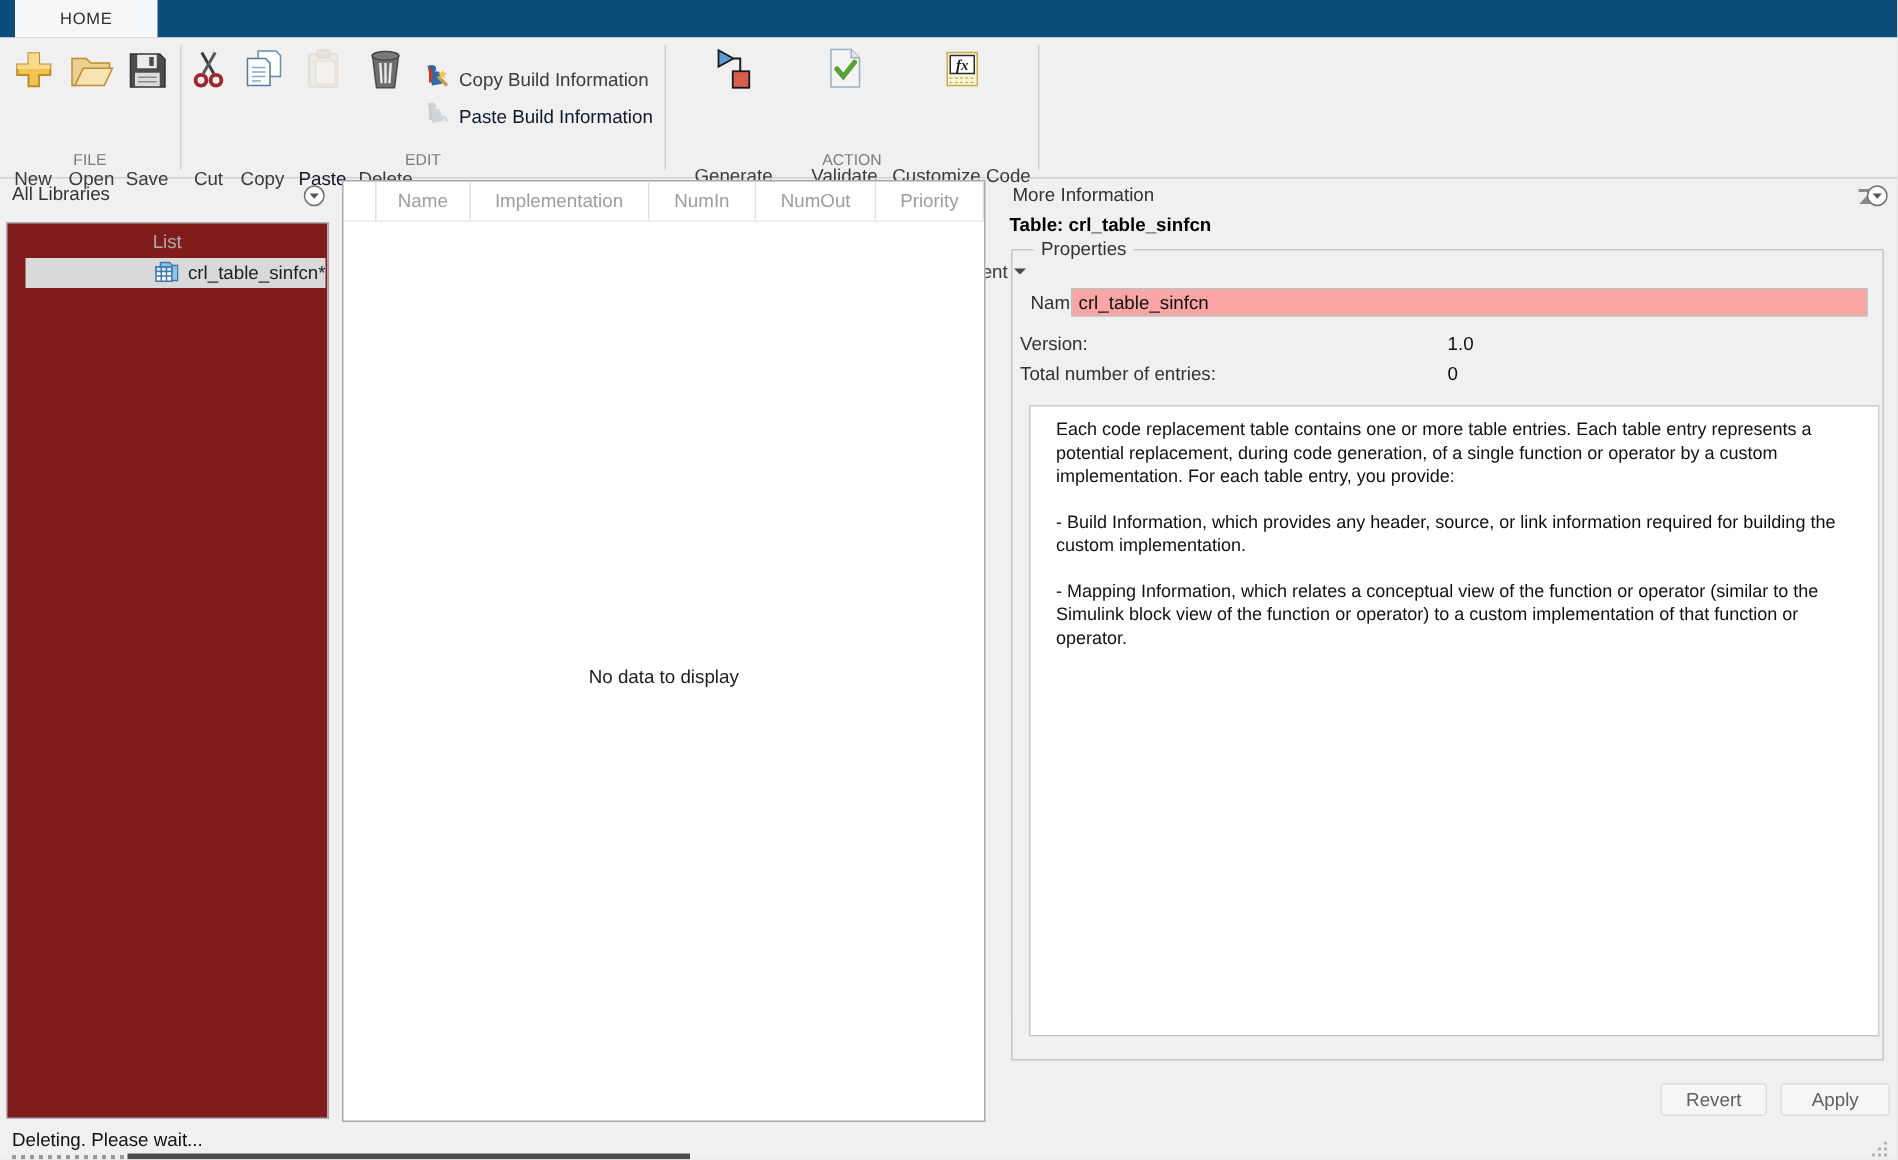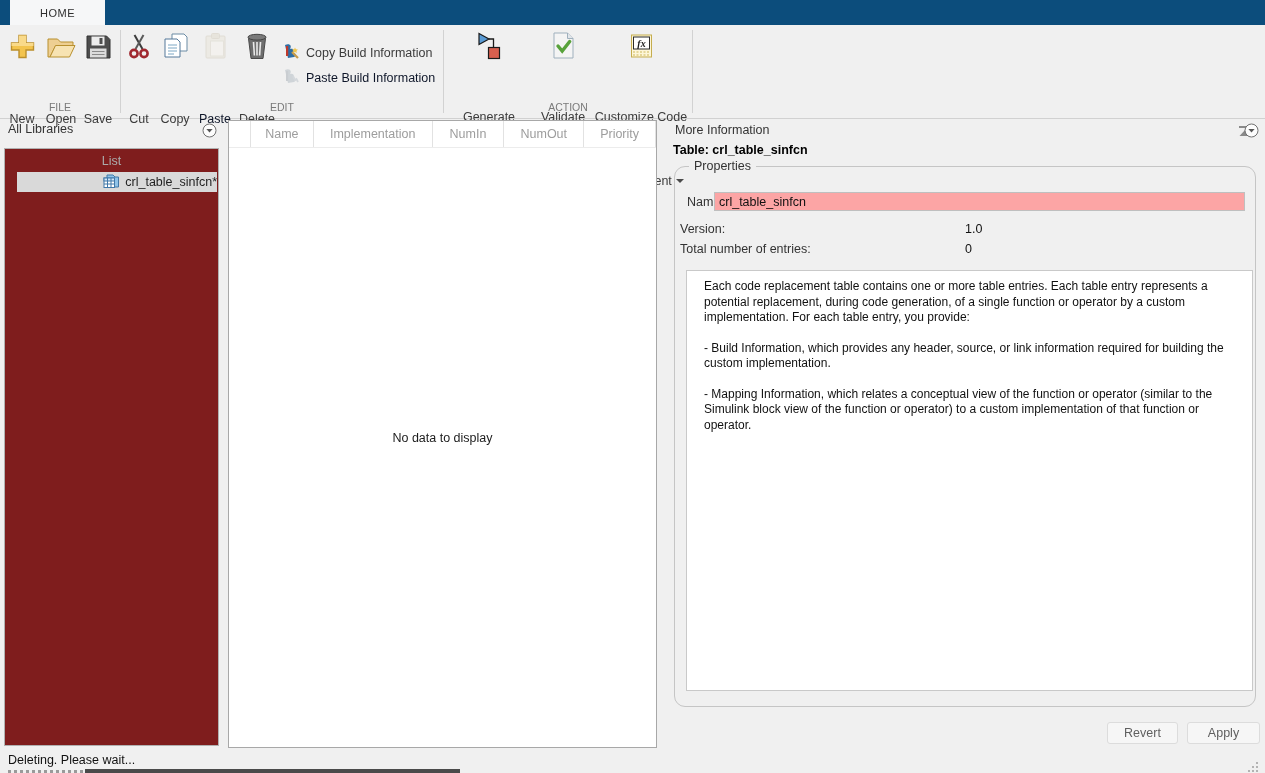--- a/index.html
+++ b/index.html
@@ -36,27 +36,27 @@
        border:1px solid #b1b1b1;box-sizing:border-box;}
   .list-header{text-align:center;color:#ababab;font-size:12.5px;padding-top:5px;height:18px;}
   .list-item{position:absolute;left:12px;right:1px;top:23px;height:20px;background:#d9d9d9;
        display:flex;align-items:center;gap:6px;padding-left:6px;font-size:12.5px;color:#1f1f1f;justify-content:flex-end;}
   
   .table-panel{position:absolute;left:228px;top:120px;width:429px;height:628px;background:#fff;
        border:1px solid #a8a8a8;box-sizing:border-box;}
   .thead{display:flex;height:26px;border-bottom:1px solid #ececec;}
   .th{box-sizing:border-box;border-right:1px solid #e2e2e2;display:flex;align-items:center;
        justify-content:center;color:#9d9d9d;font-size:12.5px;}
-  .empty-msg{position:absolute;left:0;top:310px;width:100%;text-align:center;
+  .empty-msg{position:absolute;left:0;top:323px;width:100%;text-align:center;
        font-size:12.5px;color:#1c1c1c;}
   
   .rp-title{position:absolute;left:675px;top:123px;font-size:12.5px;color:#333;}
   .rp-heading{position:absolute;left:673px;top:143px;font-size:12.5px;font-weight:bold;color:#000;}
   .fieldset{position:absolute;left:674px;top:166px;width:582px;height:541px;
-       border:1px solid #c5c5c5;border-radius:11px;box-sizing:border-box;}
+       border:1px solid #c5c5c5;border-radius:1px;box-sizing:border-box;}
   .legend{position:absolute;top:-8px;left:14px;background:#f0f0f0;padding:0 5px;
        font-size:12.5px;color:#333;}
   .fs-label{position:absolute;font-size:12.5px;color:#333;white-space:nowrap;}
   .fs-value{position:absolute;font-size:12.5px;color:#111;}
   .name-input{position:absolute;left:39px;top:25px;width:521px;height:15px;border:1px solid #bfbfbf;
        font-family:"Liberation Sans",sans-serif;font-size:12.5px;color:#111;padding:1px 4px;background:#fca5a5;}
   .desc-box{position:absolute;left:11px;top:103px;width:531px;height:403px;background:#fff;
        border:1px solid #c9c9c9;padding:8px 17px;font-size:12px;line-height:15.5px;color:#111;
        overflow:hidden;}
   .desc-box p{margin:0 0 15px 0;}

